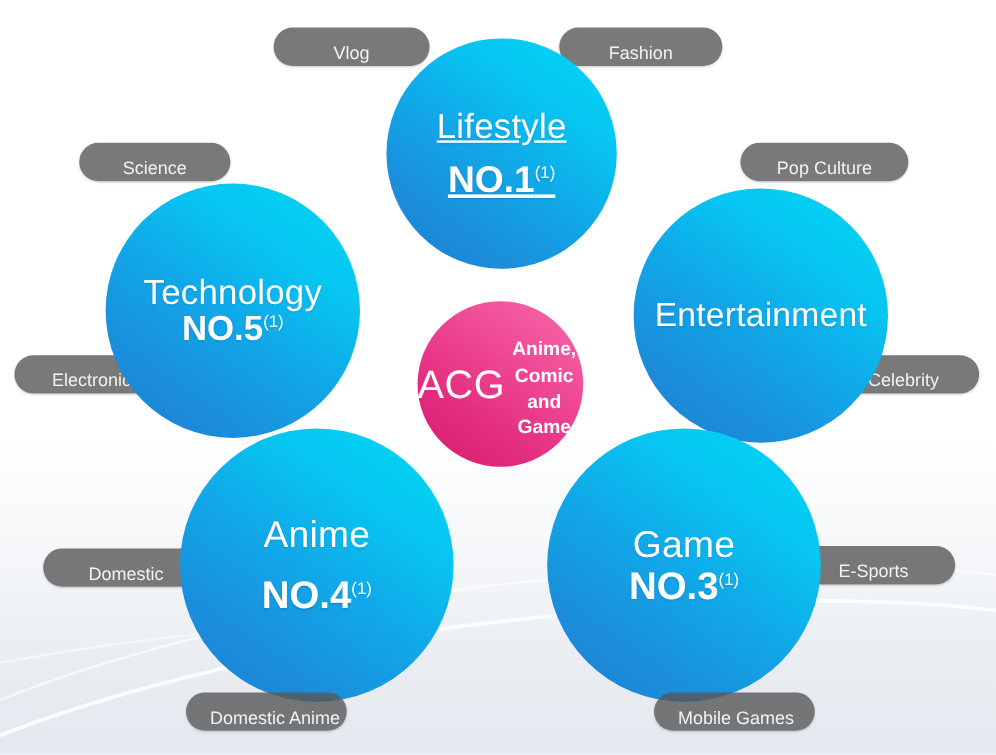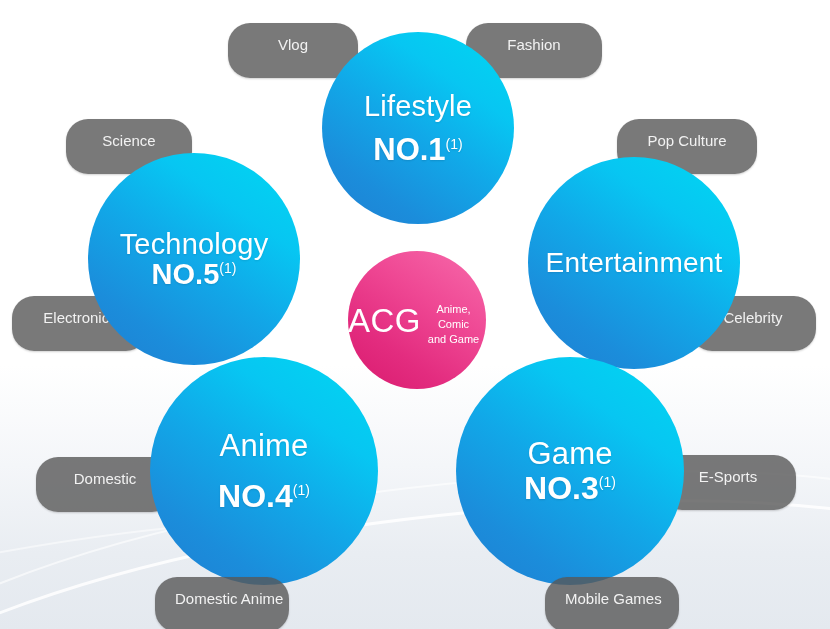--- a/index.html
+++ b/index.html
@@ -32,21 +32,21 @@
   #bg-swoosh {
     position: absolute;
     left: 0; top: 0;
     width: 830px; height: 629px;
     pointer-events: none;
   }
 
   
   .pill {
     position: absolute;
-    height: 55px;
+    height: 32px;
     border-radius: 22px;
     background: rgba(88, 88, 88, 0.80);
     color: #f2f2f2;
     font-size: 15px;
     line-height: 44px;
     text-align: center;
     white-space: nowrap;
     box-sizing: border-box;
     padding: 0 20px;
     z-index: 2;
@@ -96,21 +96,21 @@
   }
 
   .bubble .b-sup {
     font-size: 14px;
     font-weight: normal;
     vertical-align: super;
     line-height: 1;
   }
 
   
-  #bubble-lifestyle      { left: 322px; top: 32px;  width: 192px; height: 192px; }
+  #bubble-lifestyle      { left: 322px; top: 32px;  width: 192px; height: 192px; text-decoration: underline; }
   #bubble-technology     { left: 88px;  top: 153px; width: 212px; height: 212px; text-align: center; }
   #bubble-entertainment  { left: 528px; top: 157px; width: 212px; height: 212px; }
   #bubble-anime          { left: 150px; top: 357px; width: 228px; height: 228px; }
   #bubble-game           { left: 456px; top: 357px; width: 228px; height: 228px; }
 
   #bubble-lifestyle .b-title { font-size: 29px; }
   #bubble-lifestyle .b-rank  { font-size: 31px; margin-top: 12px; }
 
   #bubble-technology .b-title { font-size: 29px; }
   #bubble-technology .b-rank  { font-size: 29px; }
@@ -144,23 +144,23 @@
     box-sizing: border-box;
   }
   #bubble-center .c-title {
     font-size: 33px;
     font-weight: 400;
     line-height: 1;
     letter-spacing: 0.5px;
   }
   #bubble-center .c-sub {
     margin-top: 9px;
-    font-size: 11px;
+    font-size: 16px;
     line-height: 1.35;
-    font-weight: 400;
+    font-weight: 700;
   }
 
   
   #pill-vlog           { left: 228px; top: 23px;  width: 130px; }
   #pill-fashion        { left: 466px; top: 23px;  width: 136px; }
   #pill-science        { left: 66px;  top: 119px; width: 126px; }
   #pill-pop-culture    { left: 617px; top: 119px; width: 140px; }
   #pill-electronics    { left: 12px;  top: 296px; width: 136px; }
   #pill-celebrity      { left: 690px; top: 296px; width: 126px; }
   #pill-cosplay        { left: 36px;  top: 457px; width: 138px; }

